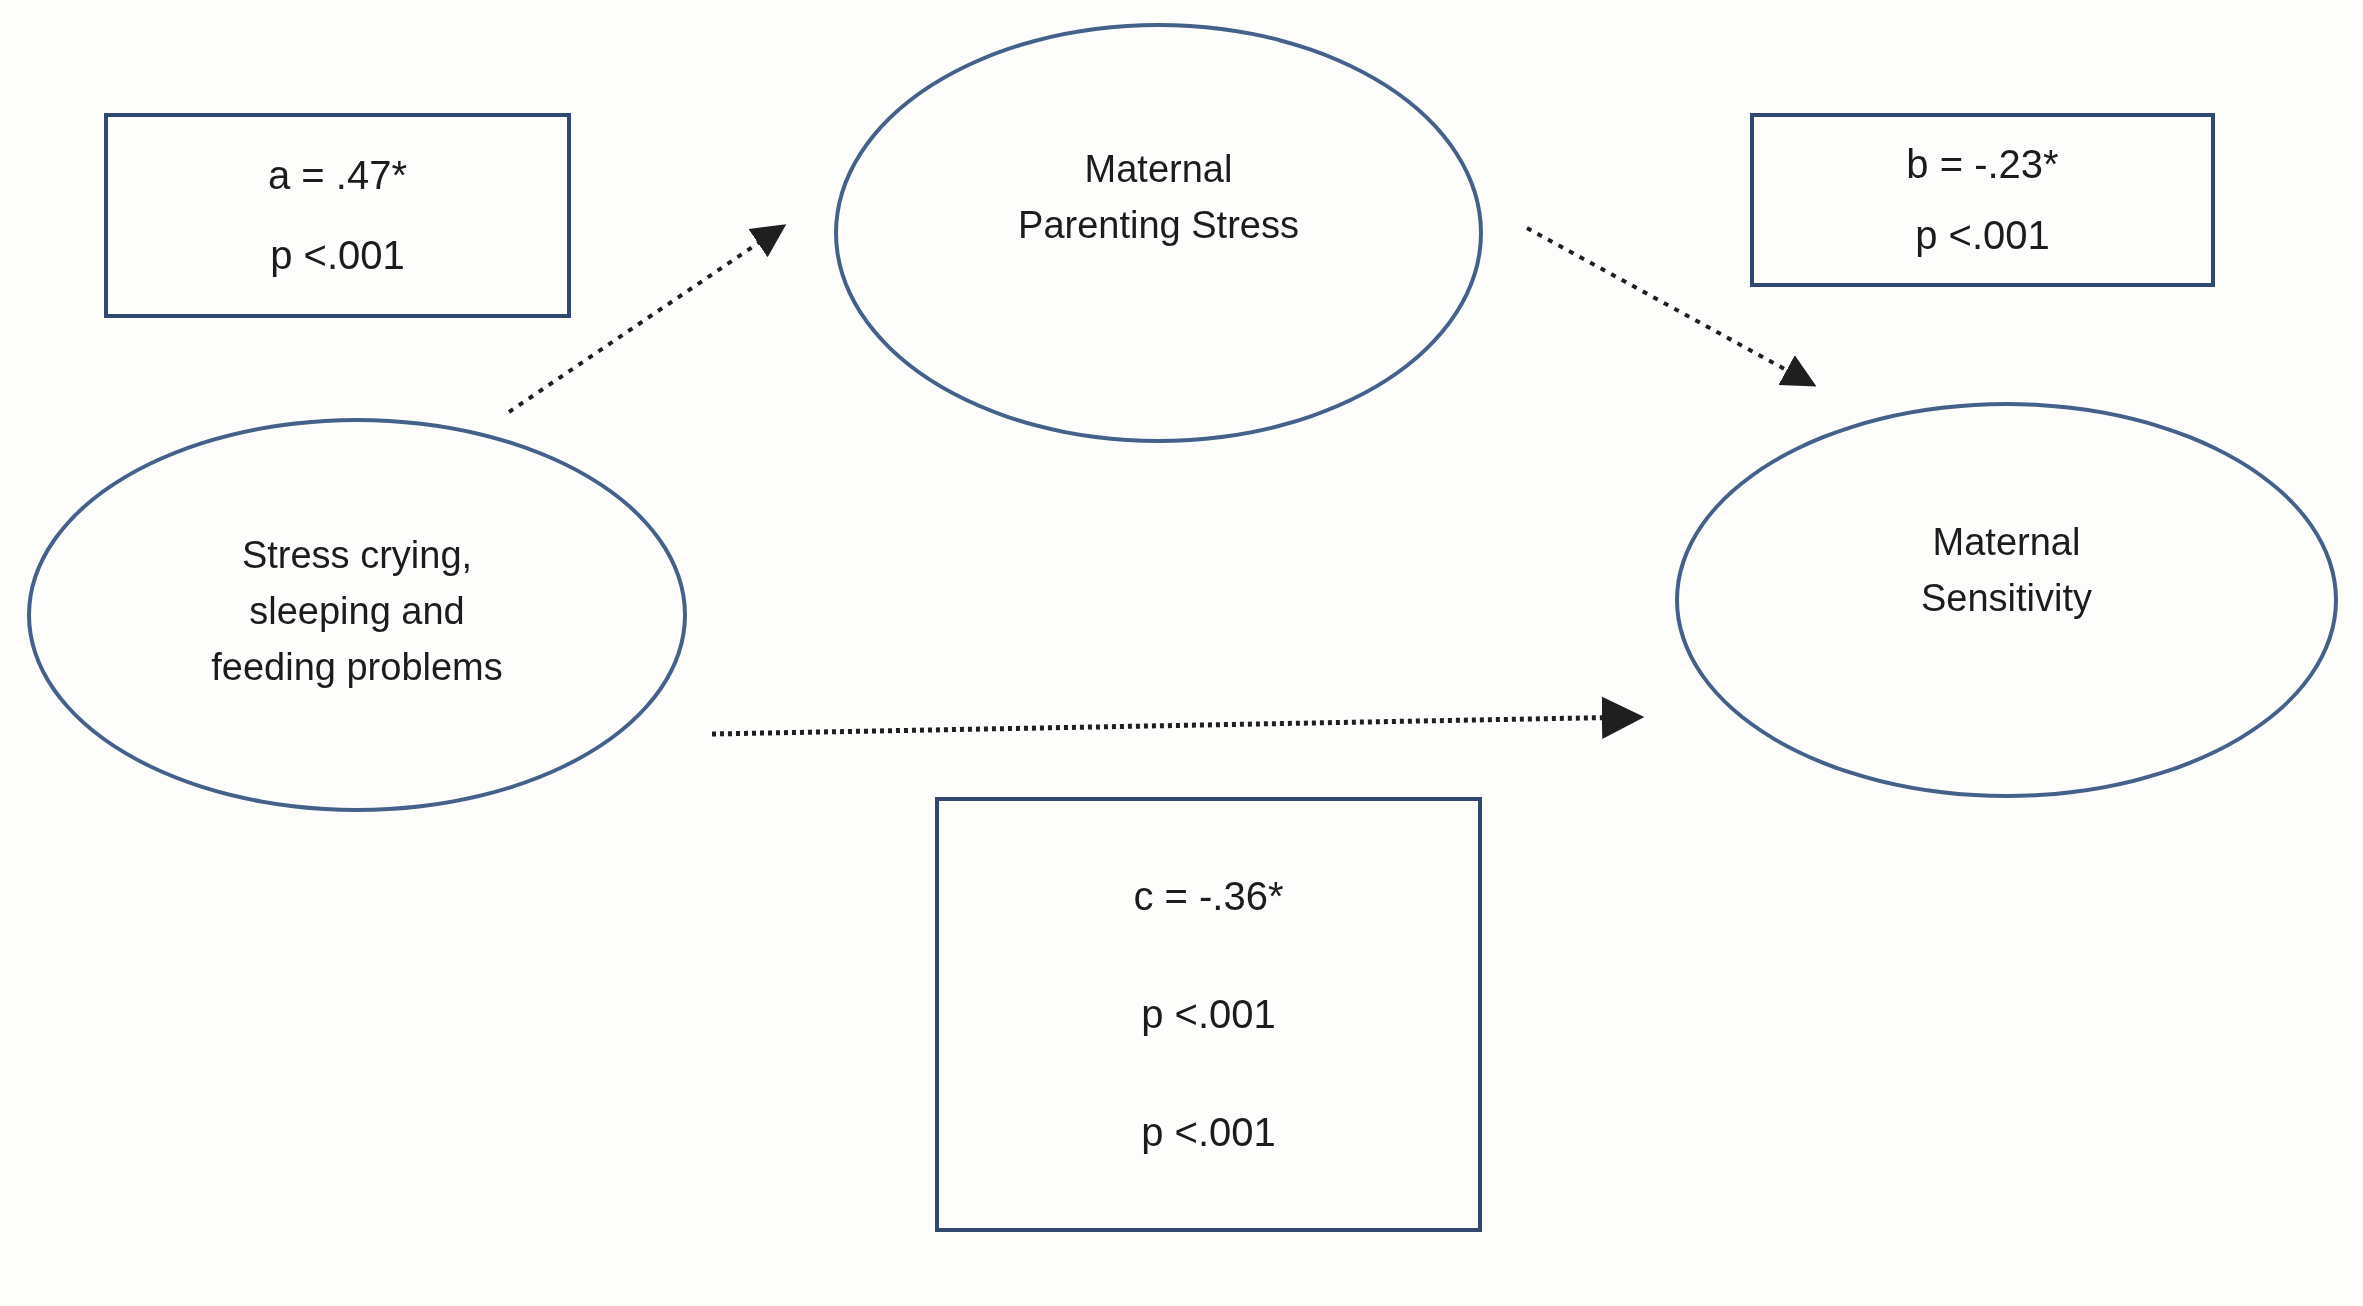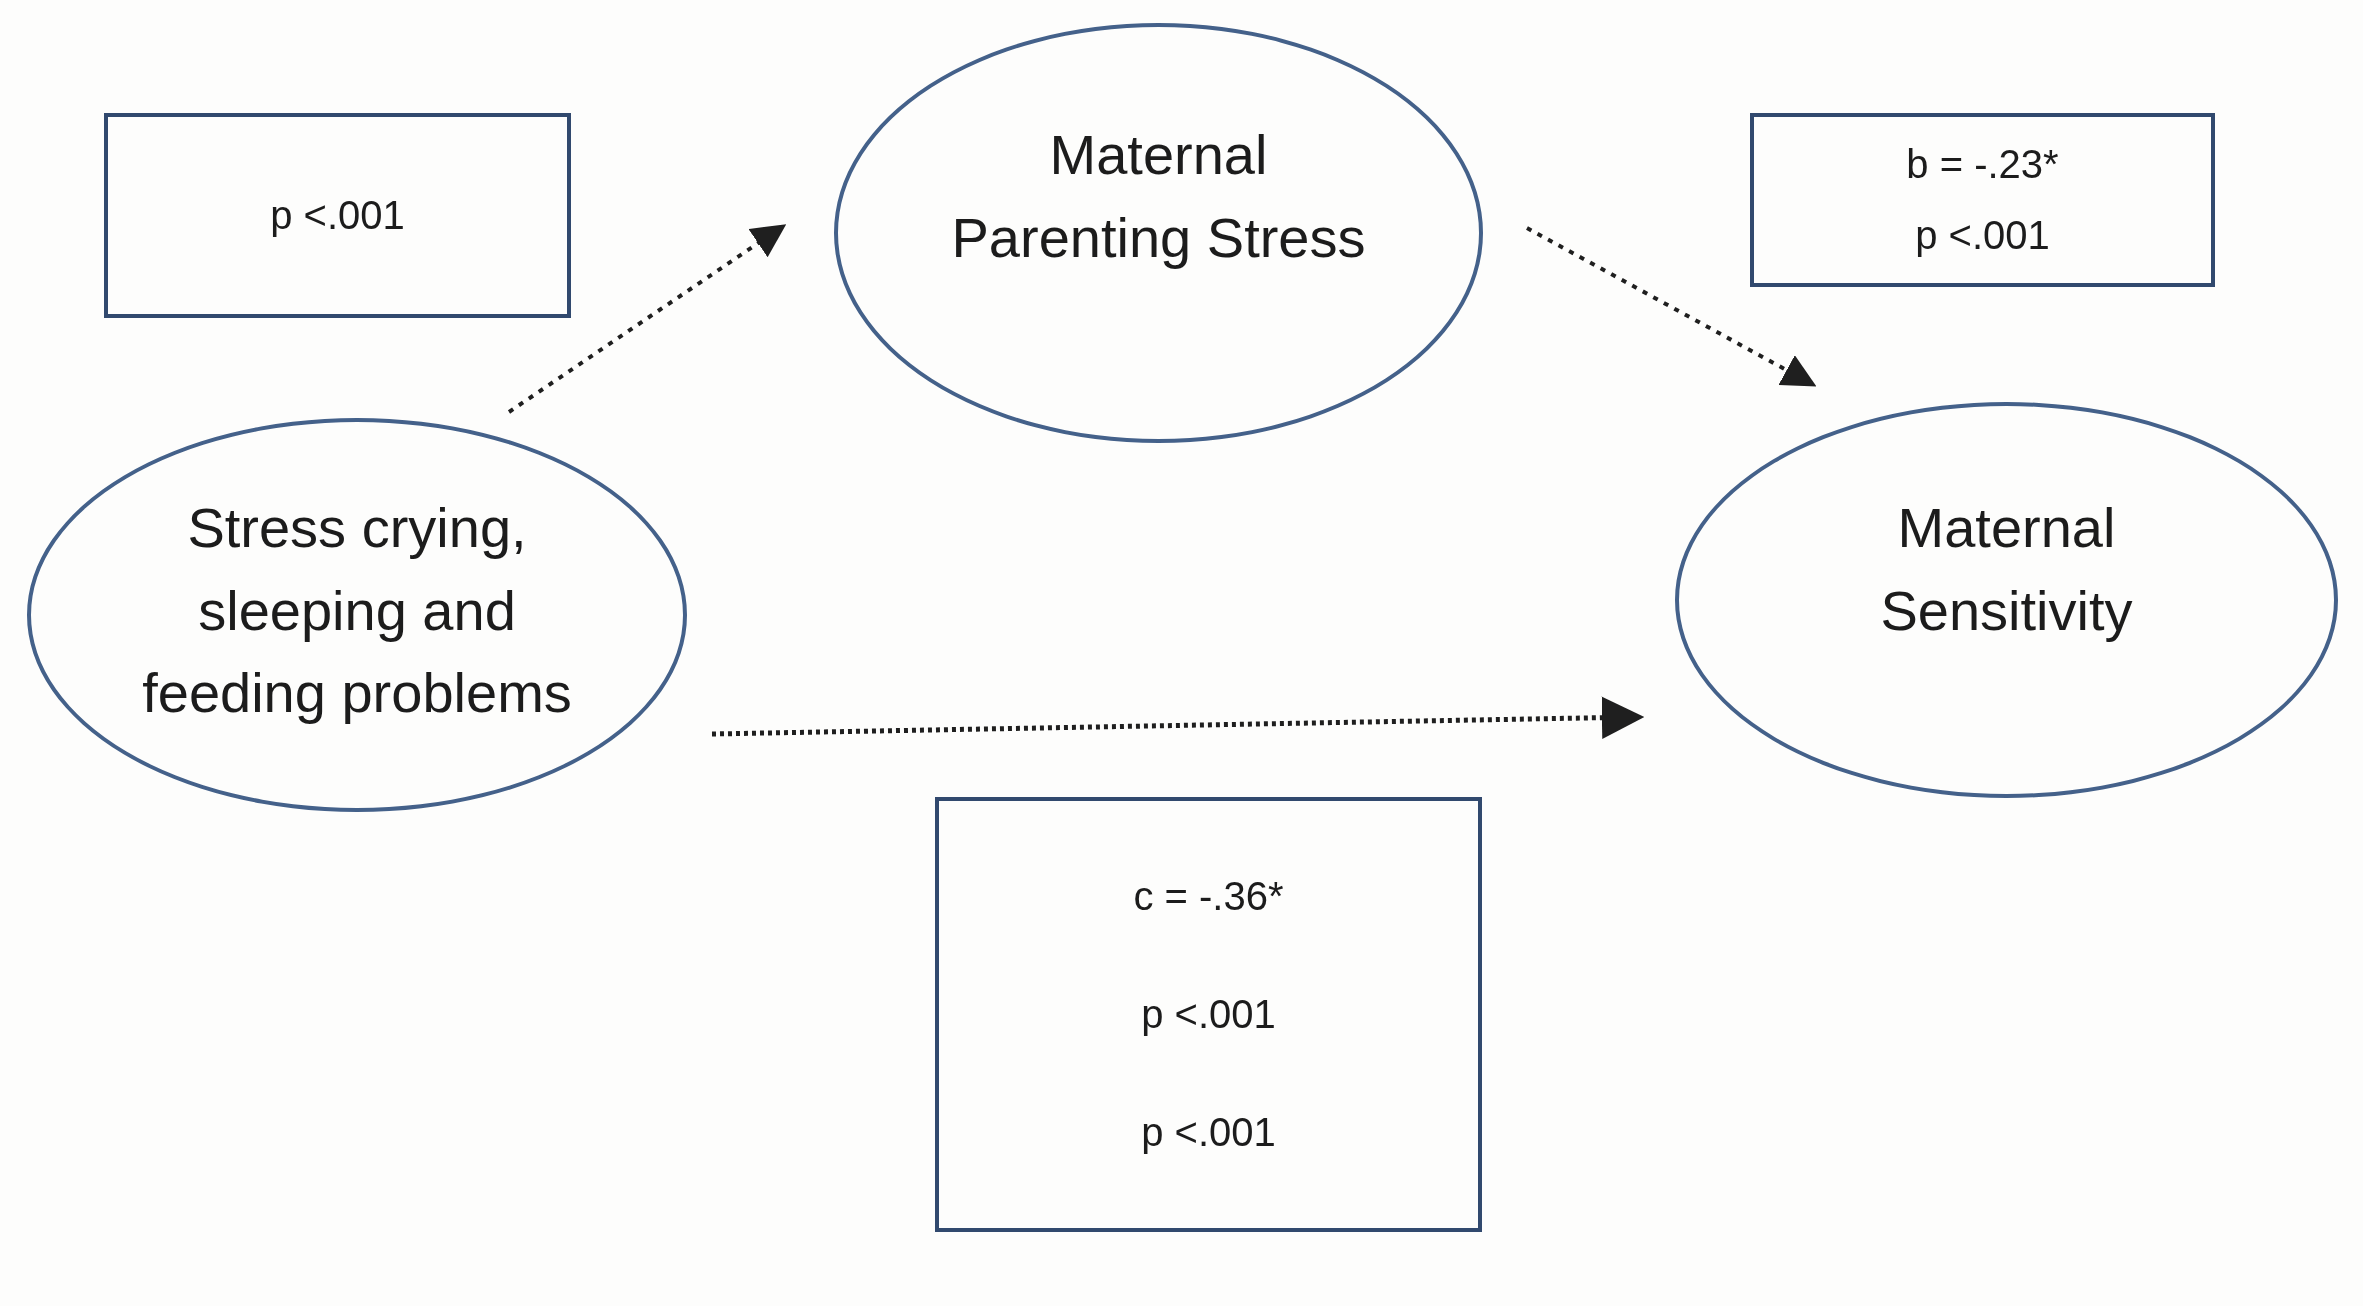--- a/index.html
+++ b/index.html
@@ -26,21 +26,21 @@
     position:absolute;
     border:4px solid var(--ellipse-border);
     border-radius:50%;
     background:transparent;
     display:flex; align-items:center; justify-content:center;
     text-align:center;
     z-index:2;
   }
   .node .label{
     white-space:pre-line;
-    font-size:56px;
+    font-size:38px;
     line-height:1.48;
     color:var(--text);
   }
   .node-predictor{ left:27px;  top:418px; width:660px; height:394px; }
   .node-mediator { left:834px; top:23px;  width:649px; height:420px; }
   .node-outcome  { left:1675px;top:402px; width:663px; height:396px; }
   .node-predictor .label{ transform:translateY(-4px); }
   .node-mediator  .label{ transform:translateY(-36px); }
   .node-outcome   .label{ transform:translateY(-30px); }
   .stat-box{
@@ -85,20 +85,21 @@
     <span class="label">Maternal
 Parenting Stress</span>
   </div>
 
   <div class="node node-outcome">
     <span class="label">Maternal
 Sensitivity</span>
   </div>
 
   <div class="stat-box box-a">
+    <div class="line">a = .47*</div>
     <div class="line">p &lt;.001</div>
   </div>
 
   <div class="stat-box box-b">
     <div class="line">b = -.23*</div>
     <div class="line">p &lt;.001</div>
   </div>
 
   <div class="stat-box box-c">
     <div class="line">c = -.36*</div>

